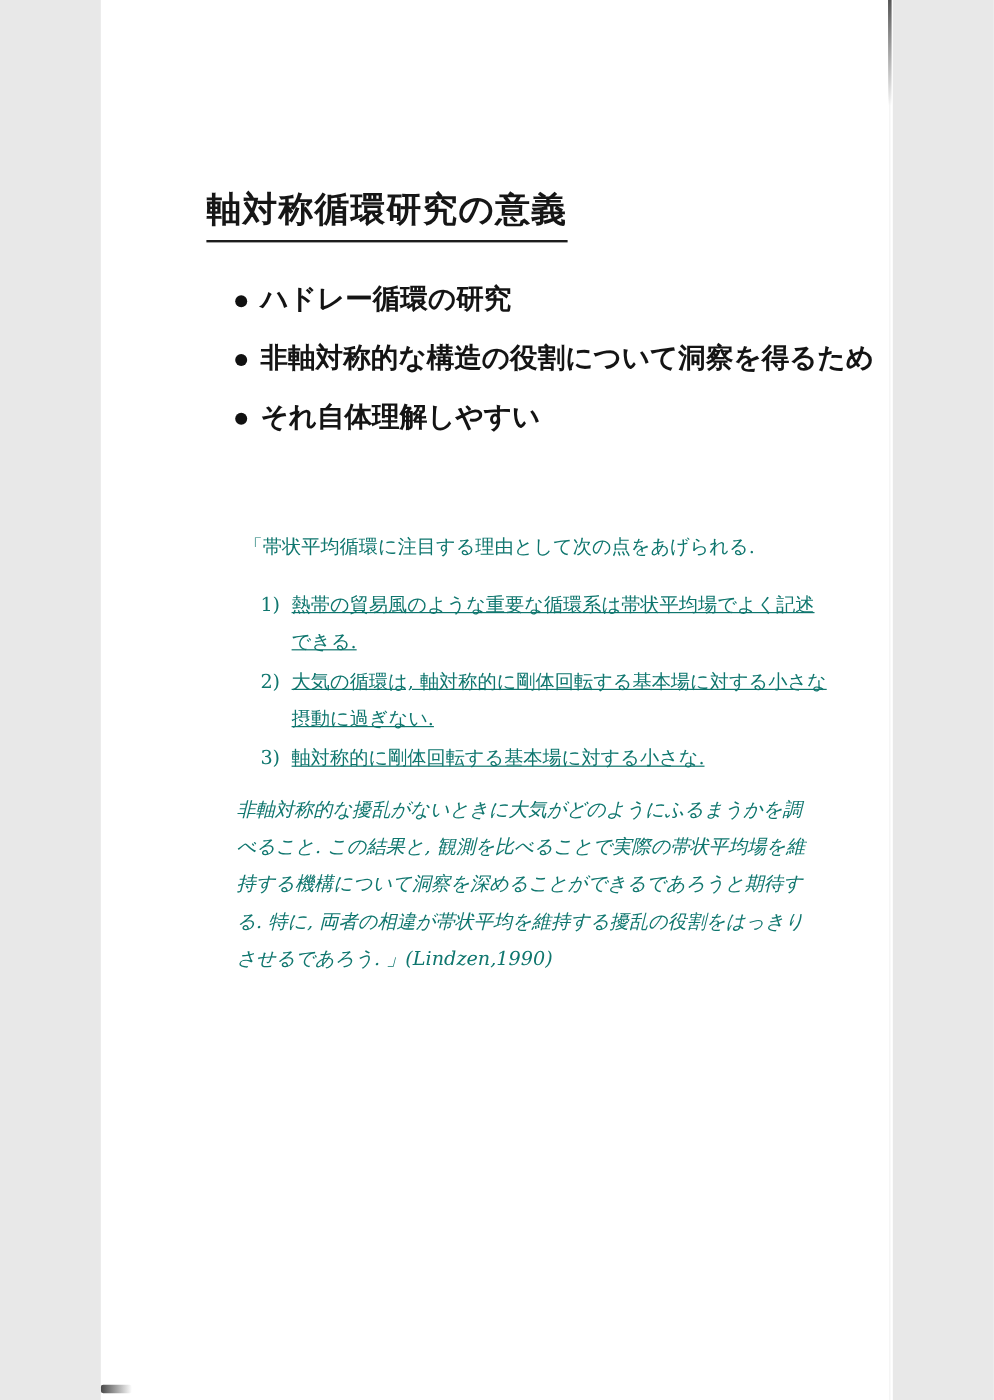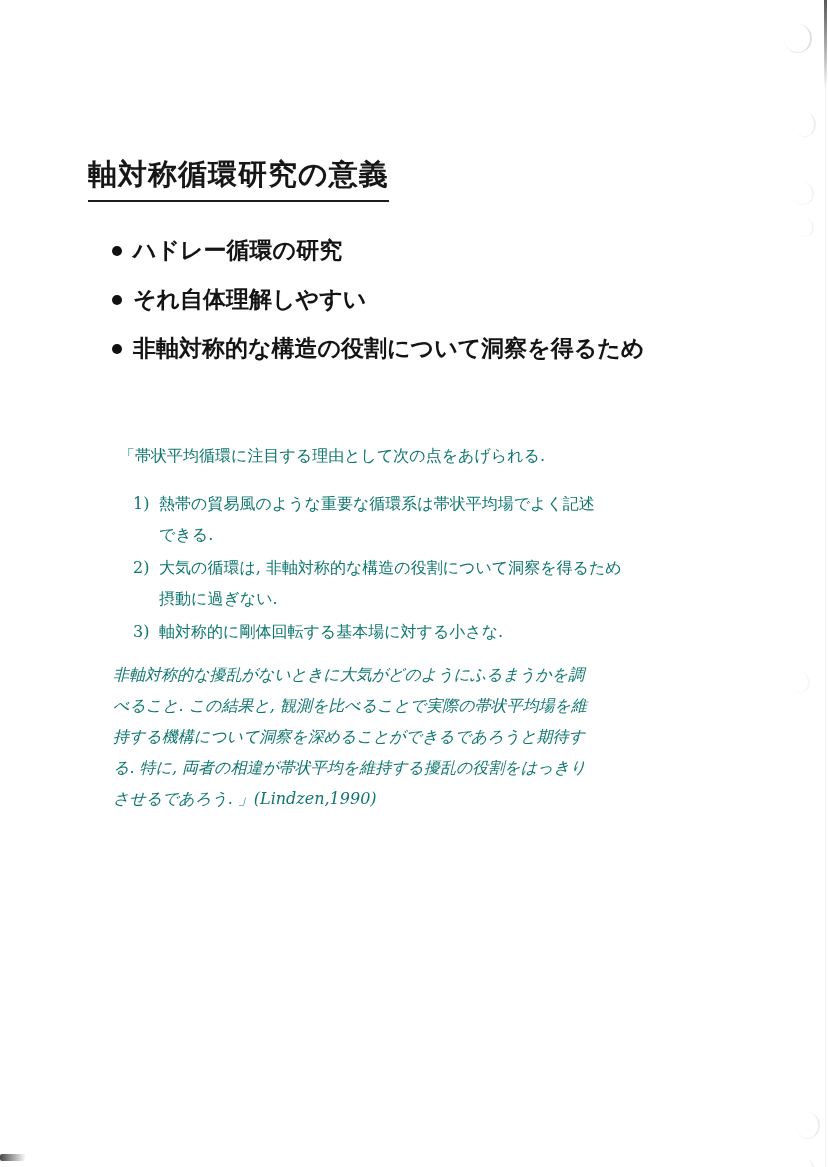--- a/index.html
+++ b/index.html
@@ -1,18 +1,18 @@
 <!DOCTYPE html>
 <html lang="ja"><head>
 <meta charset="utf-8">
 <style>
   html,body{margin:0;padding:0;background:#e8e8e8;}
   .page{
     position:relative;
-    width:828px;height:1167px;
+    width:660px;height:1167px;
     margin:0 auto;
     background:#ffffff;
     overflow:hidden;
     font-family:"DejaVu Serif","Liberation Serif",serif;
     color:#1a1a1a;
   }
   
   .title{
     position:absolute;left:88px;top:136px;
     font-family:"DejaVu Sans","Liberation Sans",sans-serif;
@@ -37,21 +37,21 @@
   }
   
   .quote{
     position:absolute;left:113px;top:440px;width:630px;
     font-size:16px;line-height:31px;color:#0f766e;
   }
   .q-intro{padding-left:6px;margin:0 0 17px 0;}
   .q-list{padding-left:20px;}
   .q-item{display:flex;margin-bottom:2px;}
   .q-num{flex:none;width:26px;}
-  .q-text{white-space:pre-line;}
+  .q-text{white-space:pre-line;text-decoration:underline;}
   .q-conclusion{
     margin-top:12px;white-space:pre-line;font-weight:500;font-style:italic;
   }
   
   .edge-line-top-right{
     position:absolute;right:1px;top:0;width:3px;height:88px;
     background:linear-gradient(to bottom,rgba(60,60,60,.85),rgba(60,60,60,0));
   }
   .edge-line-right{
     position:absolute;right:2px;top:0;width:1px;height:100%;
@@ -83,40 +83,40 @@
 
   <h1 class="title">軸対称循環研究の意義</h1>
 
   <div class="bullets">
     <div class="bullet-item">
       <span class="bullet-dot"></span>
       <span>ハドレー循環の研究</span>
     </div>
     <div class="bullet-item">
       <span class="bullet-dot"></span>
-      <span>それ自体理解しやすい</span>
+      <span>非軸対称的な構造の役割について洞察を得るため</span>
     </div>
     <div class="bullet-item">
       <span class="bullet-dot"></span>
-      <span>非軸対称的な構造の役割について洞察を得るため</span>
+      <span>それ自体理解しやすい</span>
     </div>
   </div>
 
   <div class="quote">
     <p class="q-intro">「帯状平均循環に注目する理由として次の点をあげられる.</p>
 
     <div class="q-list">
       <div class="q-item">
         <span class="q-num">1)</span>
         <span class="q-text">熱帯の貿易風のような重要な循環系は帯状平均場でよく記述
 できる.</span>
       </div>
       <div class="q-item">
         <span class="q-num">2)</span>
-        <span class="q-text">大気の循環は, 非軸対称的な構造の役割について洞察を得るため
+        <span class="q-text">大気の循環は, 軸対称的に剛体回転する基本場に対する小さな
 摂動に過ぎない.</span>
       </div>
       <div class="q-item">
         <span class="q-num">3)</span>
         <span class="q-text">軸対称的に剛体回転する基本場に対する小さな.</span>
       </div>
     </div>
 
     <p class="q-conclusion"><span>非軸対称的な擾乱がないときに大気がどのようにふるまうかを調
 べること. この結果と, 観測を比べることで実際の帯状平均場を維

